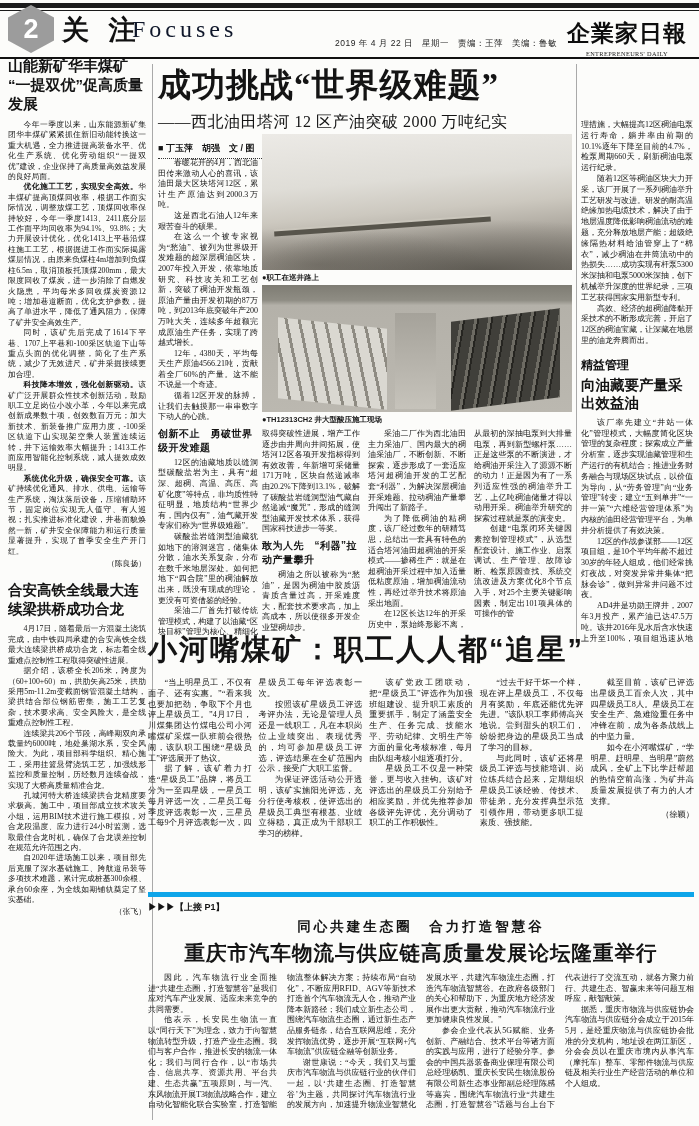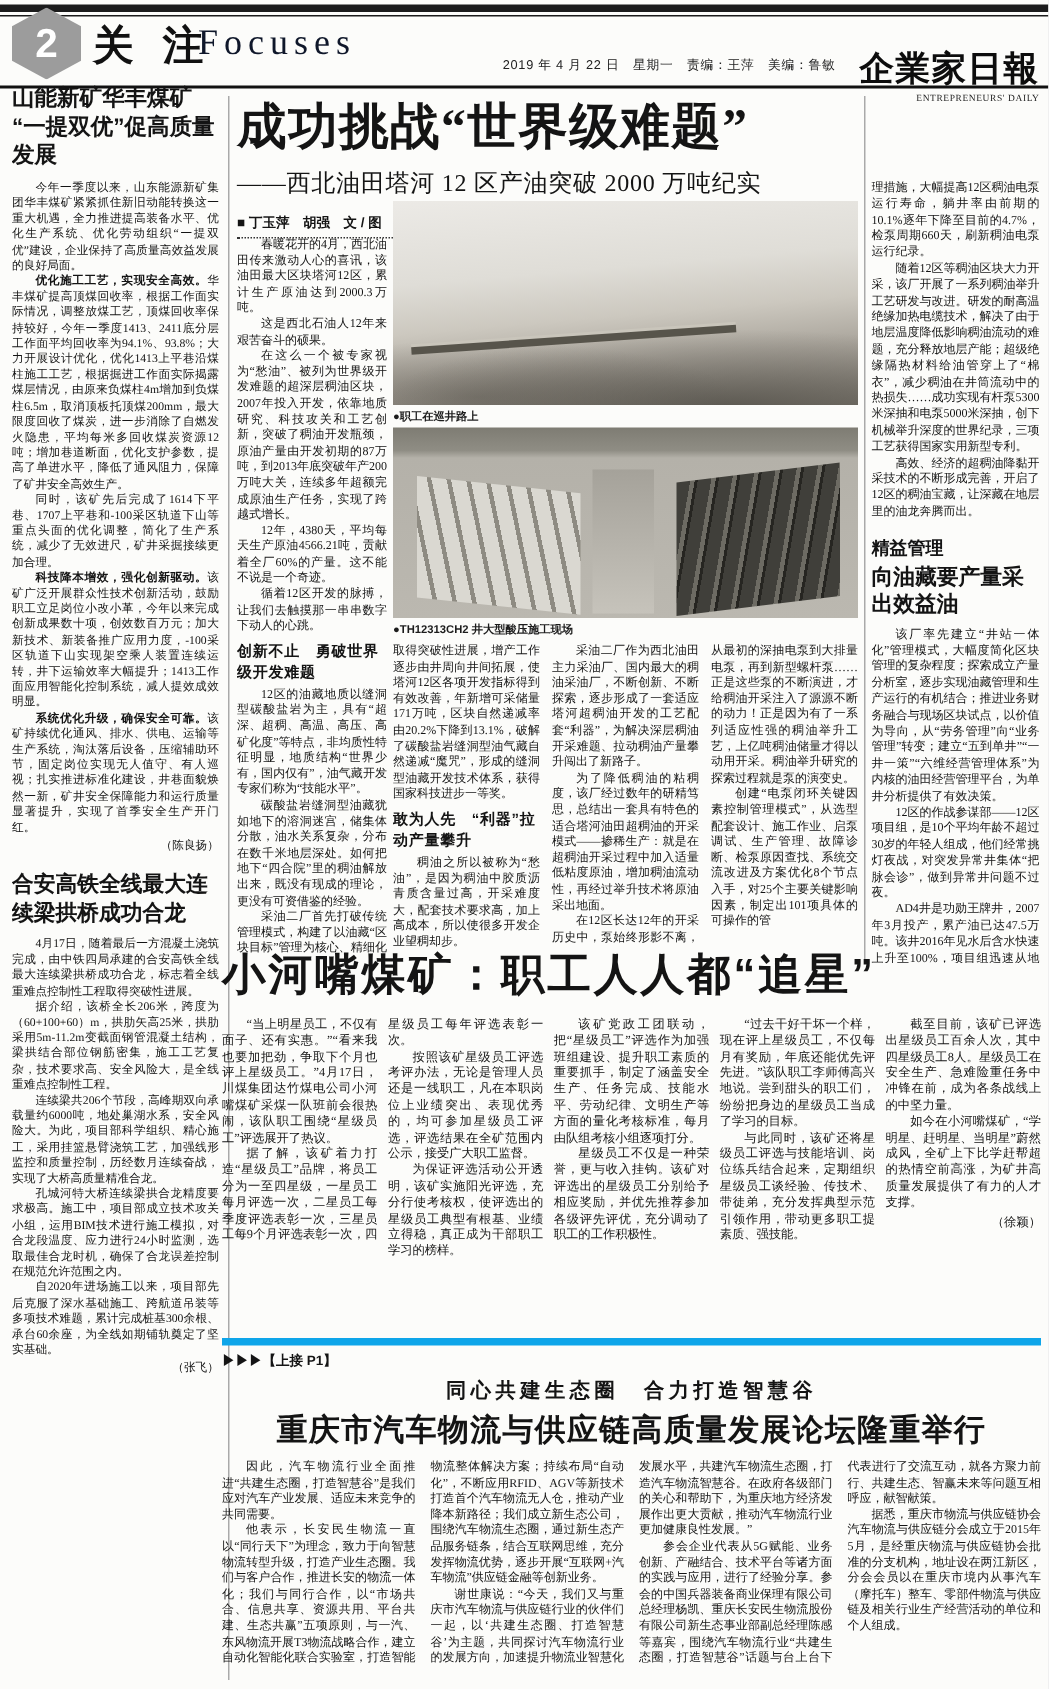--- a/index.html
+++ b/index.html
@@ -8,21 +8,21 @@
   
   .topbar{position:absolute;left:0;top:3px;width:699px;height:5px;background:#1b1b1b;}
   .topbar2{position:absolute;left:0;top:10px;width:699px;height:1px;background:#1b1b1b;}
   .badge{position:absolute;left:8px;top:5px;width:46px;height:48px;background:#9c9c9c;
          clip-path:polygon(50% 0,100% 26%,100% 74%,50% 100%,0 74%,0 26%);
          display:flex;align-items:center;justify-content:center;}
   .badge span{color:#fff;font:bold 27px "Liberation Sans",sans-serif;}
   .sec-cn{position:absolute;left:62px;top:12px;font:bold 27px "Liberation Sans",sans-serif;letter-spacing:6px;color:#111;}
   .sec-en{position:absolute;left:132px;top:16px;font:24px "Liberation Serif",serif;letter-spacing:4px;color:#0f172a;}
   .dateline{position:absolute;right:142px;top:38px;font:8.5px "Liberation Sans",sans-serif;color:#222;letter-spacing:.5px;}
-  .masthead{position:absolute;right:6px;top:30px;width:132px;text-align:right;}
+  .masthead{position:absolute;right:6px;top:18px;width:132px;text-align:center;}
   .masthead .logo{font:bold 23px "Liberation Serif",serif;letter-spacing:1px;color:#0d0d0d;}
   .masthead .logo-sub{font:6.3px "Liberation Serif",serif;letter-spacing:.4px;color:#222;margin-top:1px;}
   .head-rule{position:absolute;left:0;top:57px;width:699px;height:2px;background:#111;}
   
   .para{margin:0;text-indent:2em;text-align:justify;}
   .cont{margin:0;text-indent:0;text-align:justify;font-family:Liberation Serif, serif;}
   .author{margin:2px 0 6px;text-align:right;text-indent:0;}
   h4.sub{margin:4px 0 3px;font:bold 10px "Liberation Sans",sans-serif;text-indent:0;letter-spacing:.5px;}
   
   .leftcol{position:absolute;left:8px;top:52px;width:138px;height:1058px;overflow:hidden;
@@ -129,21 +129,21 @@
     <div class="byline">■ 丁玉萍　胡强　文 / 图</div>
     <div class="byline-rule"></div>
 
     <div class="m-col1">
         <p class="para">春暖花开的4月，西北油田传来激动人心的喜讯，该油田最大区块塔河12区，累计生产原油达到2000.3万吨。</p>
         <p class="para">这是西北石油人12年来艰苦奋斗的硕果。</p>
         <p class="para">在这么一个被专家视为“愁油”、被列为世界级开发难题的超深层稠油区块，2007年投入开发，依靠地质研究、科技攻关和工艺创新，突破了稠油开发瓶颈，原油产量由开发初期的87万吨，到2013年底突破年产200万吨大关，连续多年超额完成原油生产任务，实现了跨越式增长。</p>
         <p class="para">12年，4380天，平均每天生产原油4566.21吨，贡献着全厂60%的产量。这不能不说是一个奇迹。</p>
         <p class="para">循着12区开发的脉搏，让我们去触摸那一串串数字下动人的心跳。</p>
         <h4 class="sub">创新不止　勇破世界级开发难题</h4>
-        <p class="para">12区的油藏地质以缝洞型碳酸盐岩为主，具有“超深、超稠、高温、高压、高矿化度”等特点，非均质性特征明显，地质结构“世界少有，国内仅有”，油气藏开发专家们称为“技能水平”。</p>
+        <p class="para">12区的油藏地质以缝洞型碳酸盐岩为主，具有“超深、超稠、高温、高压、高矿化度”等特点，非均质性特征明显，地质结构“世界少有，国内仅有”，油气藏开发专家们称为“世界级难题”。</p>
         <p class="para">碳酸盐岩缝洞型油藏犹如地下的溶洞迷宫，储集体分散，油水关系复杂，分布在数千米地层深处。如何把地下“四合院”里的稠油解放出来，既没有现成的理论，更没有可资借鉴的经验。</p>
         <p class="para">采油二厂首先打破传统管理模式，构建了以油藏“区块目标”管理为核心、精细化管理为基础、控水稳油技术为手段的管理模式，在深化油藏认识和主控因素研究的基础上，形成以缝洞单元概念模型为基础的开发思路，注水三采、复合精细控制等技术得到推广应用。</p>
       </div>
 
     <div class="photo photo1">
       <div class="pipeline"></div>
     </div>
     <div class="photo-cap cap1">●职工在巡井路上</div>
 
     <div class="photo photo2">

